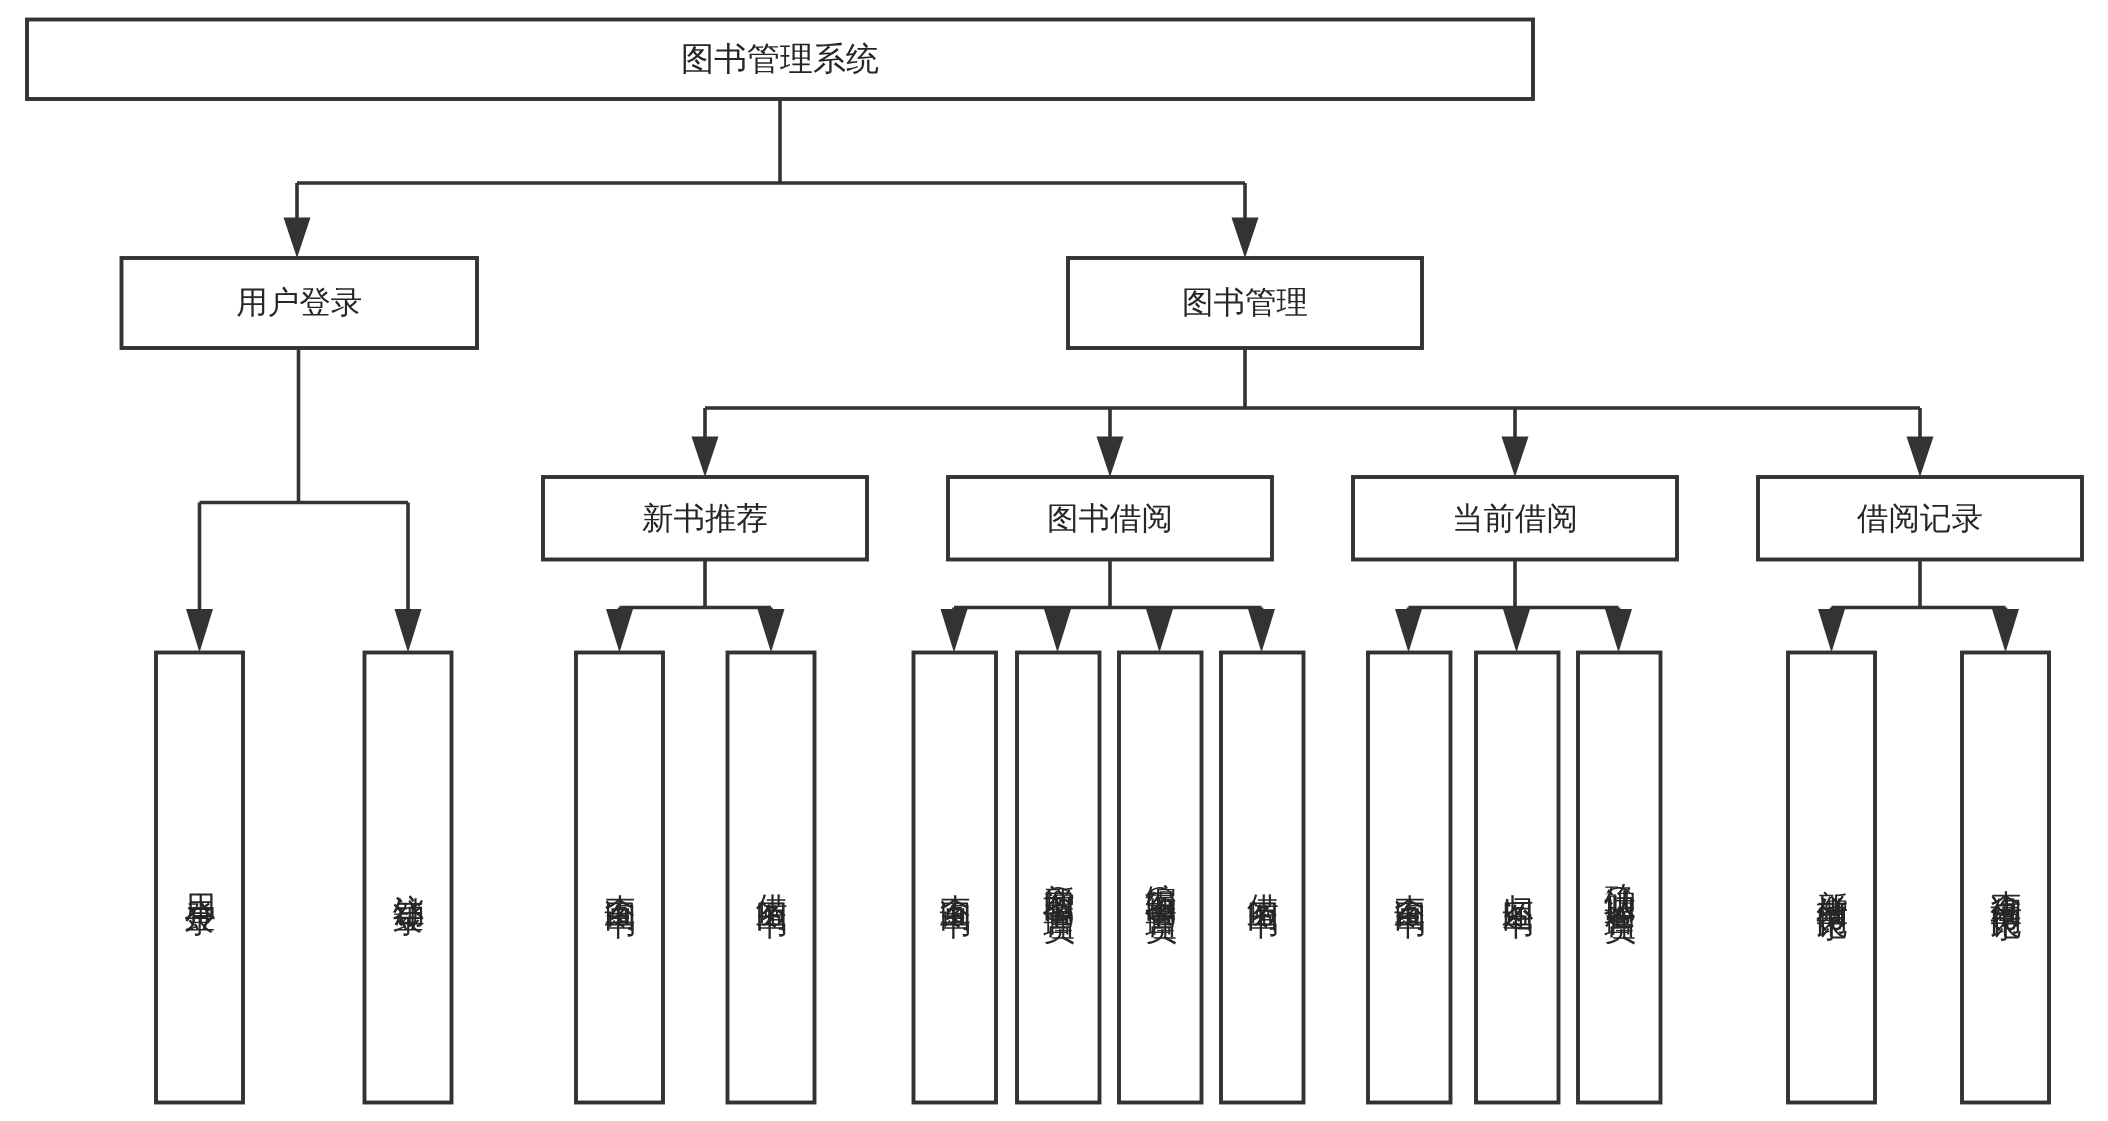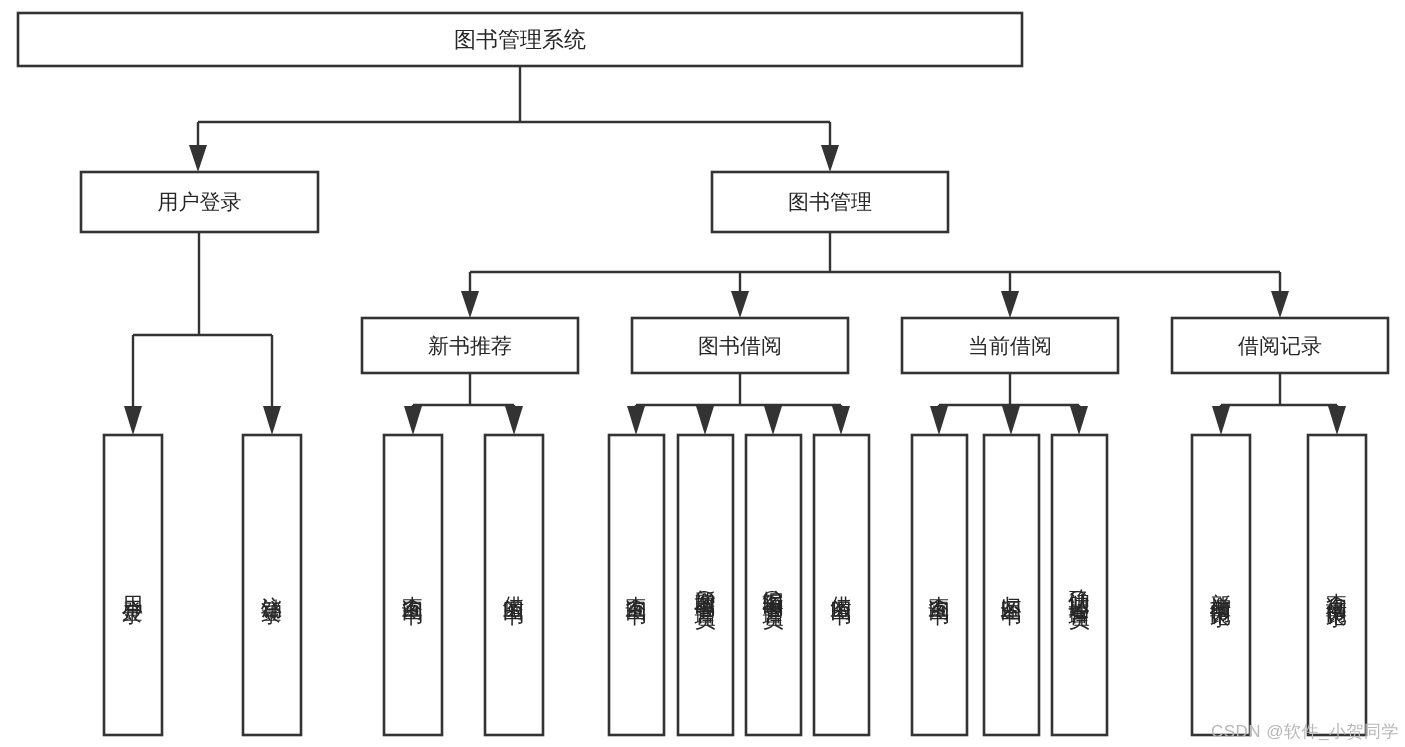--- a/index.html
+++ b/index.html
@@ -196,14 +196,13 @@
   <div class="vlabel" style="left:746px; top:435px; width:55px; height:300px;">编辑图书（管理员）</div>
   <div class="vlabel" style="left:814px; top:435px; width:55px; height:300px;">借阅图书</div>
 
   <div class="vlabel" style="left:912px; top:435px; width:55px; height:300px;">查询图书</div>
   <div class="vlabel" style="left:984px; top:435px; width:55px; height:300px;">归还图书</div>
   <div class="vlabel" style="left:1052px; top:435px; width:55px; height:300px;">确认归还（管理员）</div>
 
   <div class="vlabel" style="left:1192px; top:435px; width:58px; height:300px;">新增借阅记录</div>
   <div class="vlabel" style="left:1308px; top:435px; width:58px; height:300px;">查询借阅记录</div>
 
-  <div id="watermark">CSDN @软件_小贺同学</div>
 </div>
 
 </body></html>

